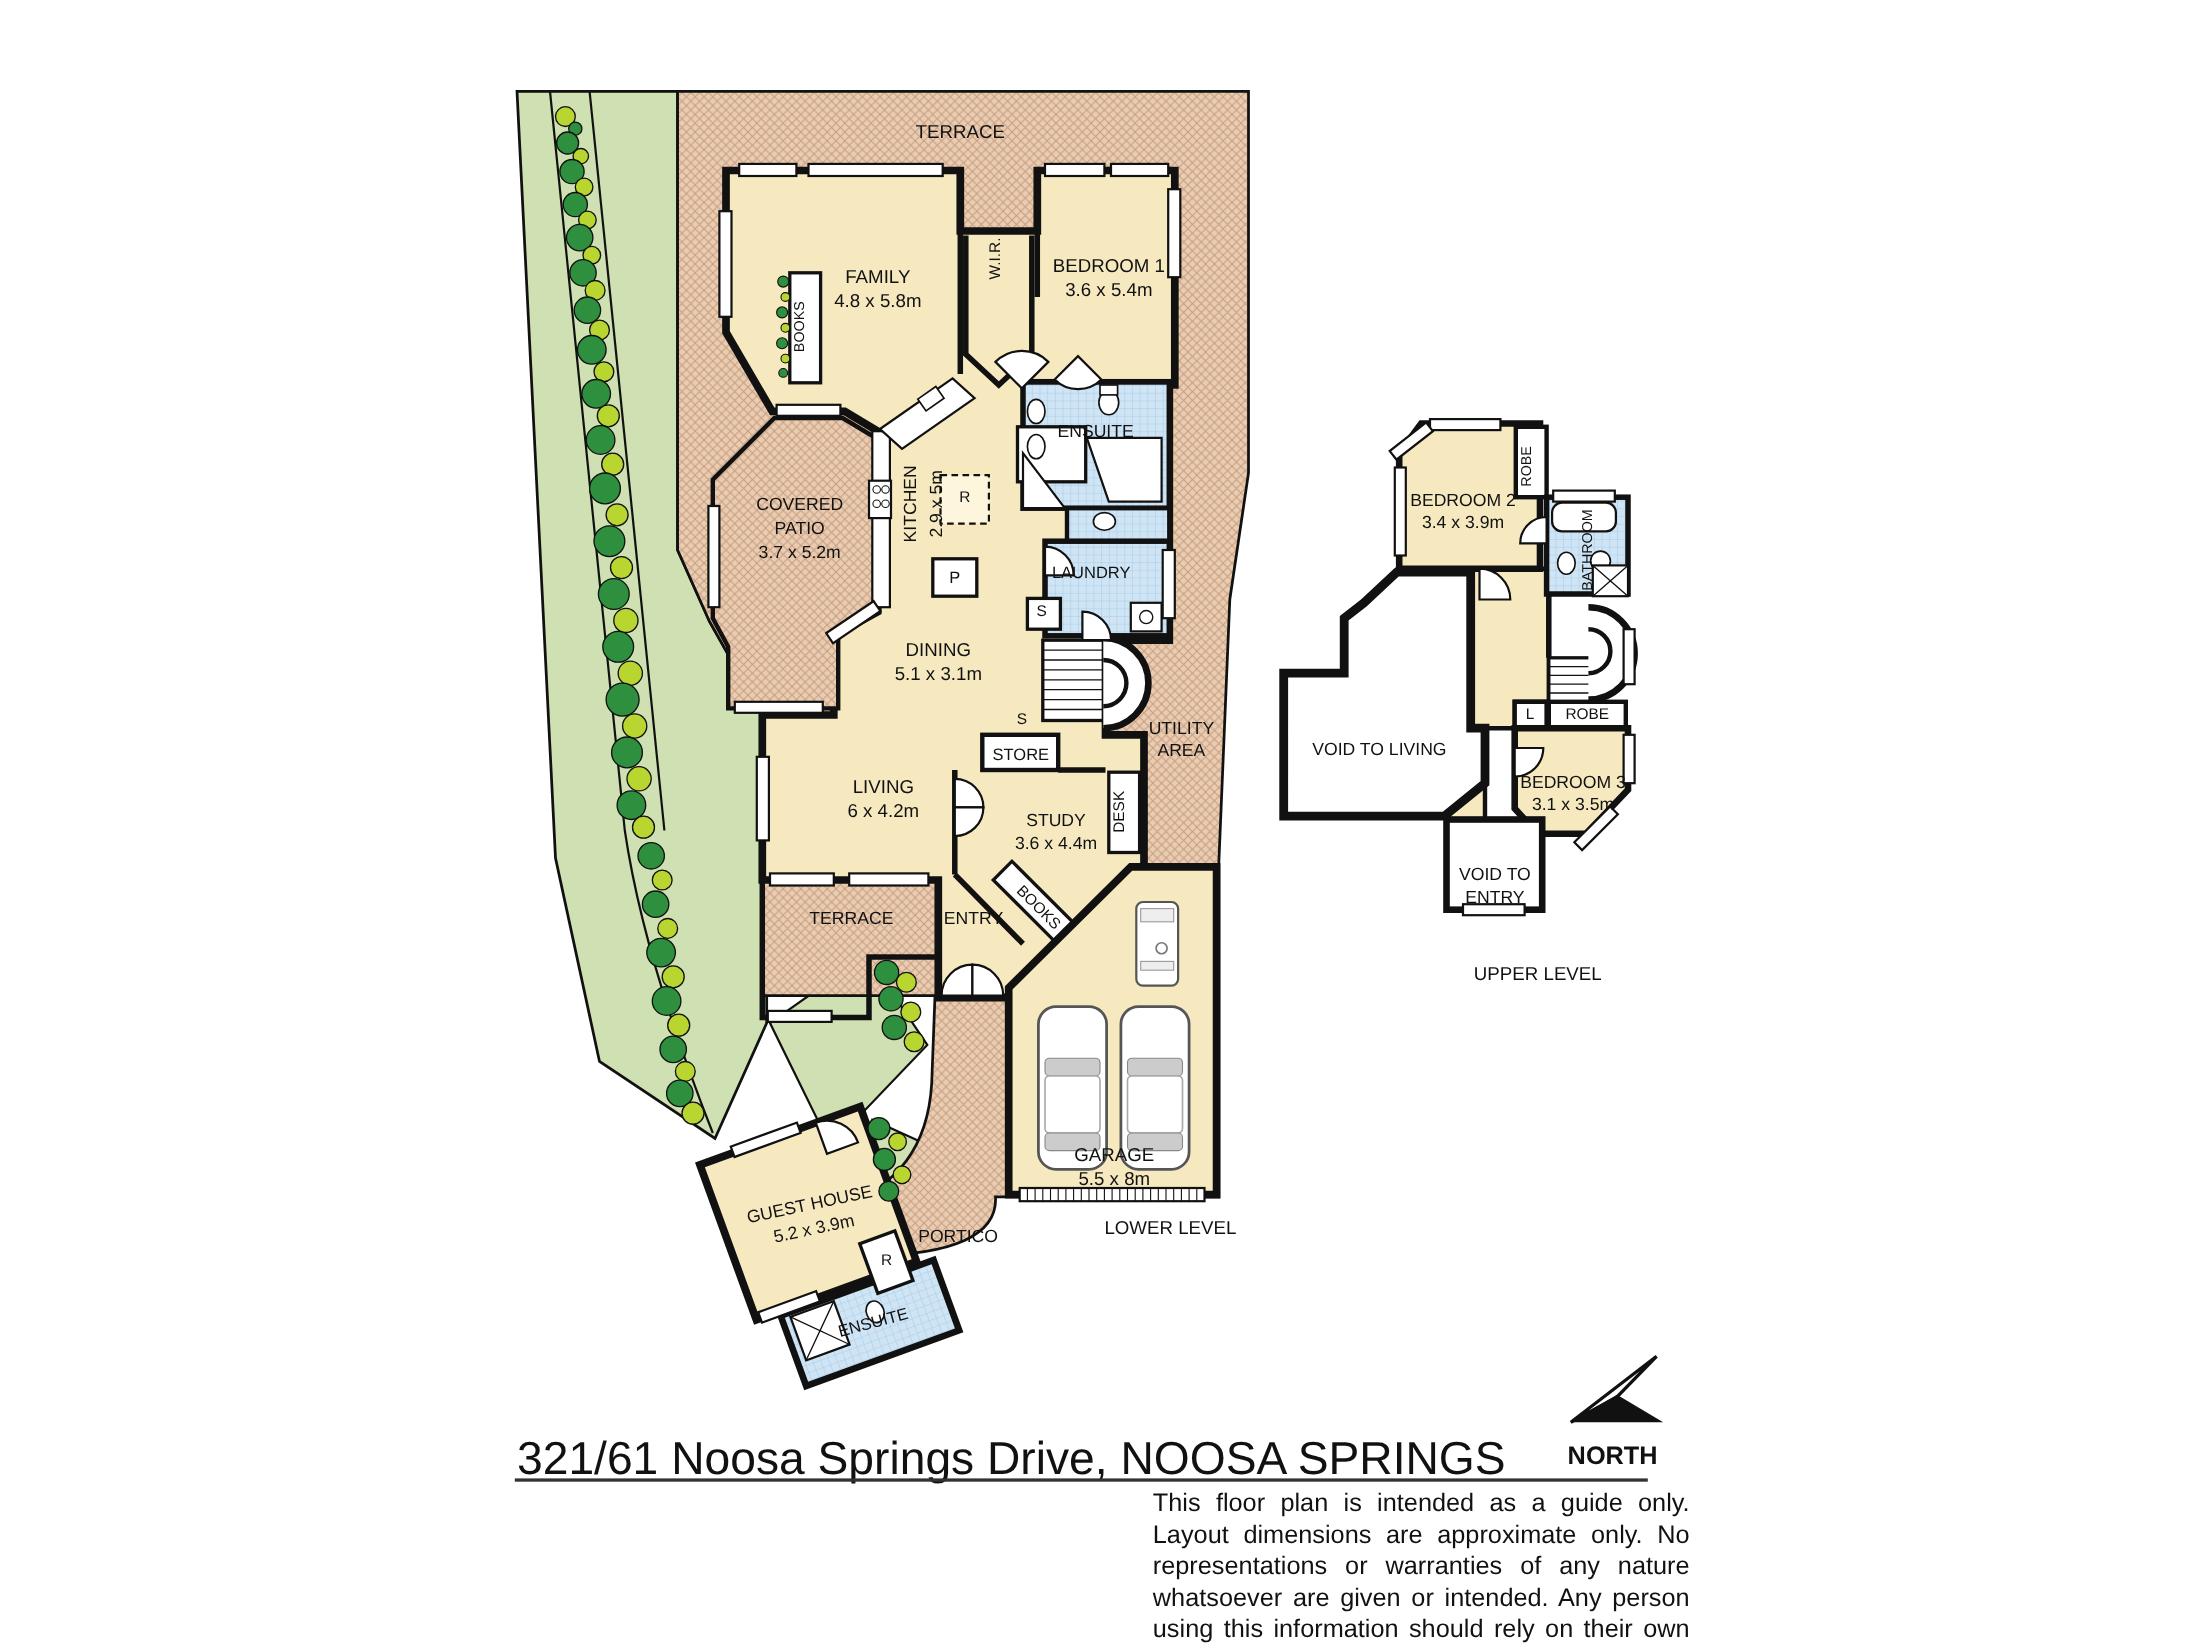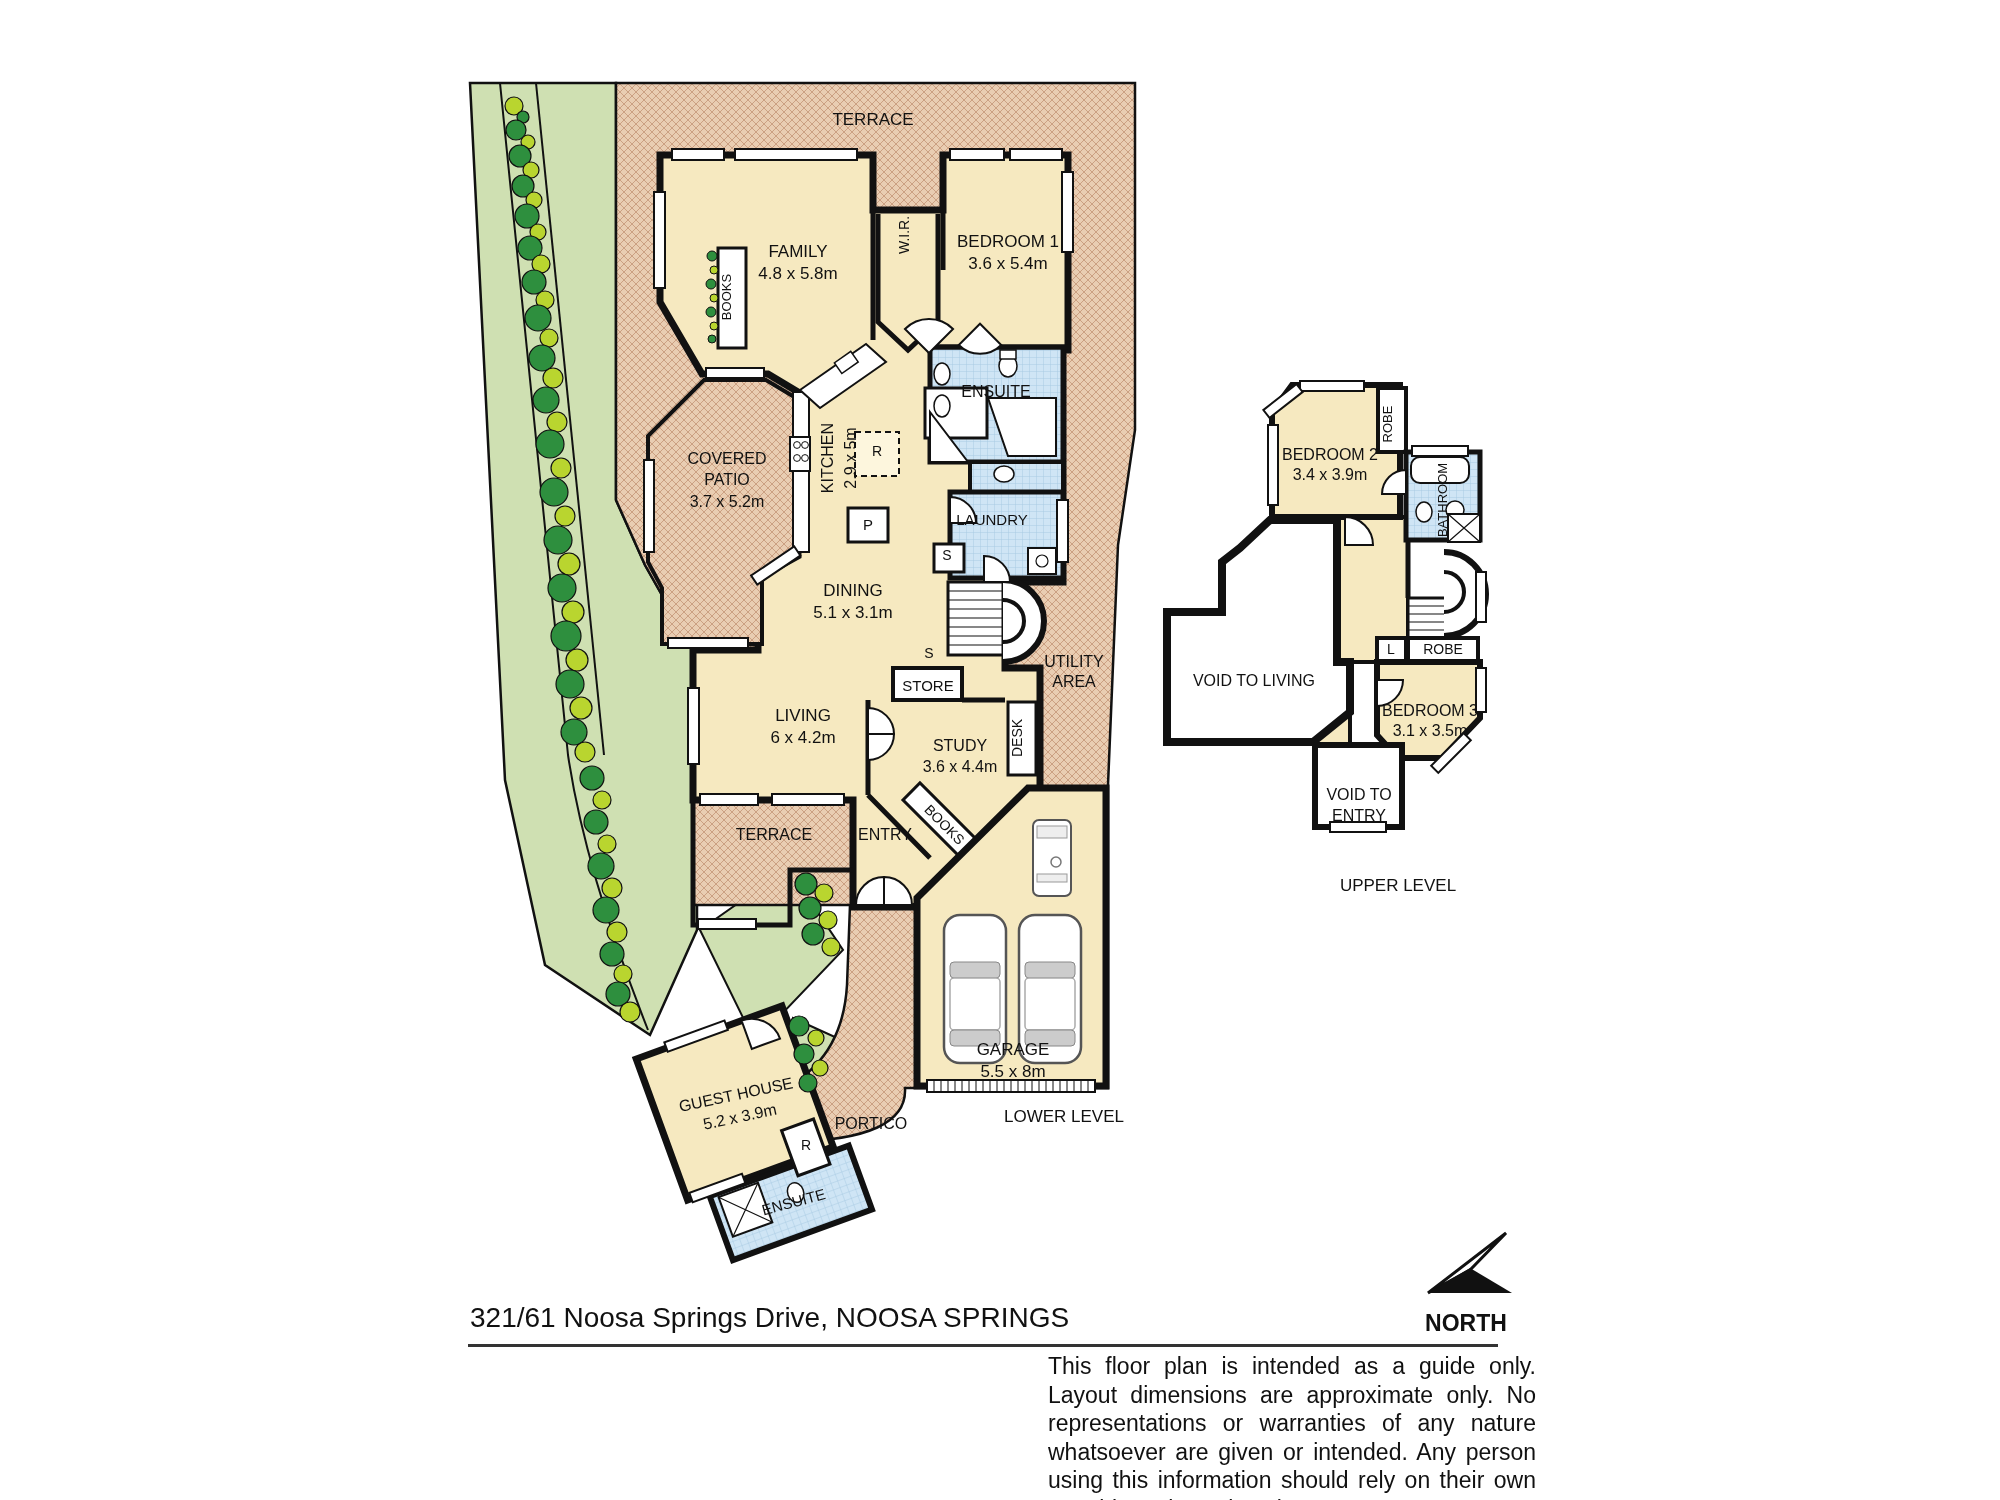--- a/index.html
+++ b/index.html
@@ -1,19 +1,19 @@
 <!DOCTYPE html>
 <html><head>
 <meta charset="utf-8">
 <style>
   html,body{margin:0;padding:0;background:#fff;}
   #stage{position:relative;width:1700px;height:1500px;background:#fff;overflow:hidden;
          font-family:"Liberation Sans",sans-serif;}
   svg text{font-family:"Liberation Sans",sans-serif;fill:#111;}
-  #address{position:absolute;left:470px;top:1302px;font-size:28px;color:#111;
+  #address{position:absolute;left:470px;top:1302px;font-size:42px;color:#111;
            font-family:"Liberation Sans",sans-serif;white-space:nowrap;}
   #address-rule{position:absolute;left:468px;top:1344px;width:1030px;height:0;
            border-top:3px solid #333;}
   #disclaimer{position:absolute;left:1048px;top:1352px;width:488px;font-size:23px;
            line-height:1.24;color:#111;text-align:justify;}
 </style>
 </head>
 <body>
 
 <div id="stage">

